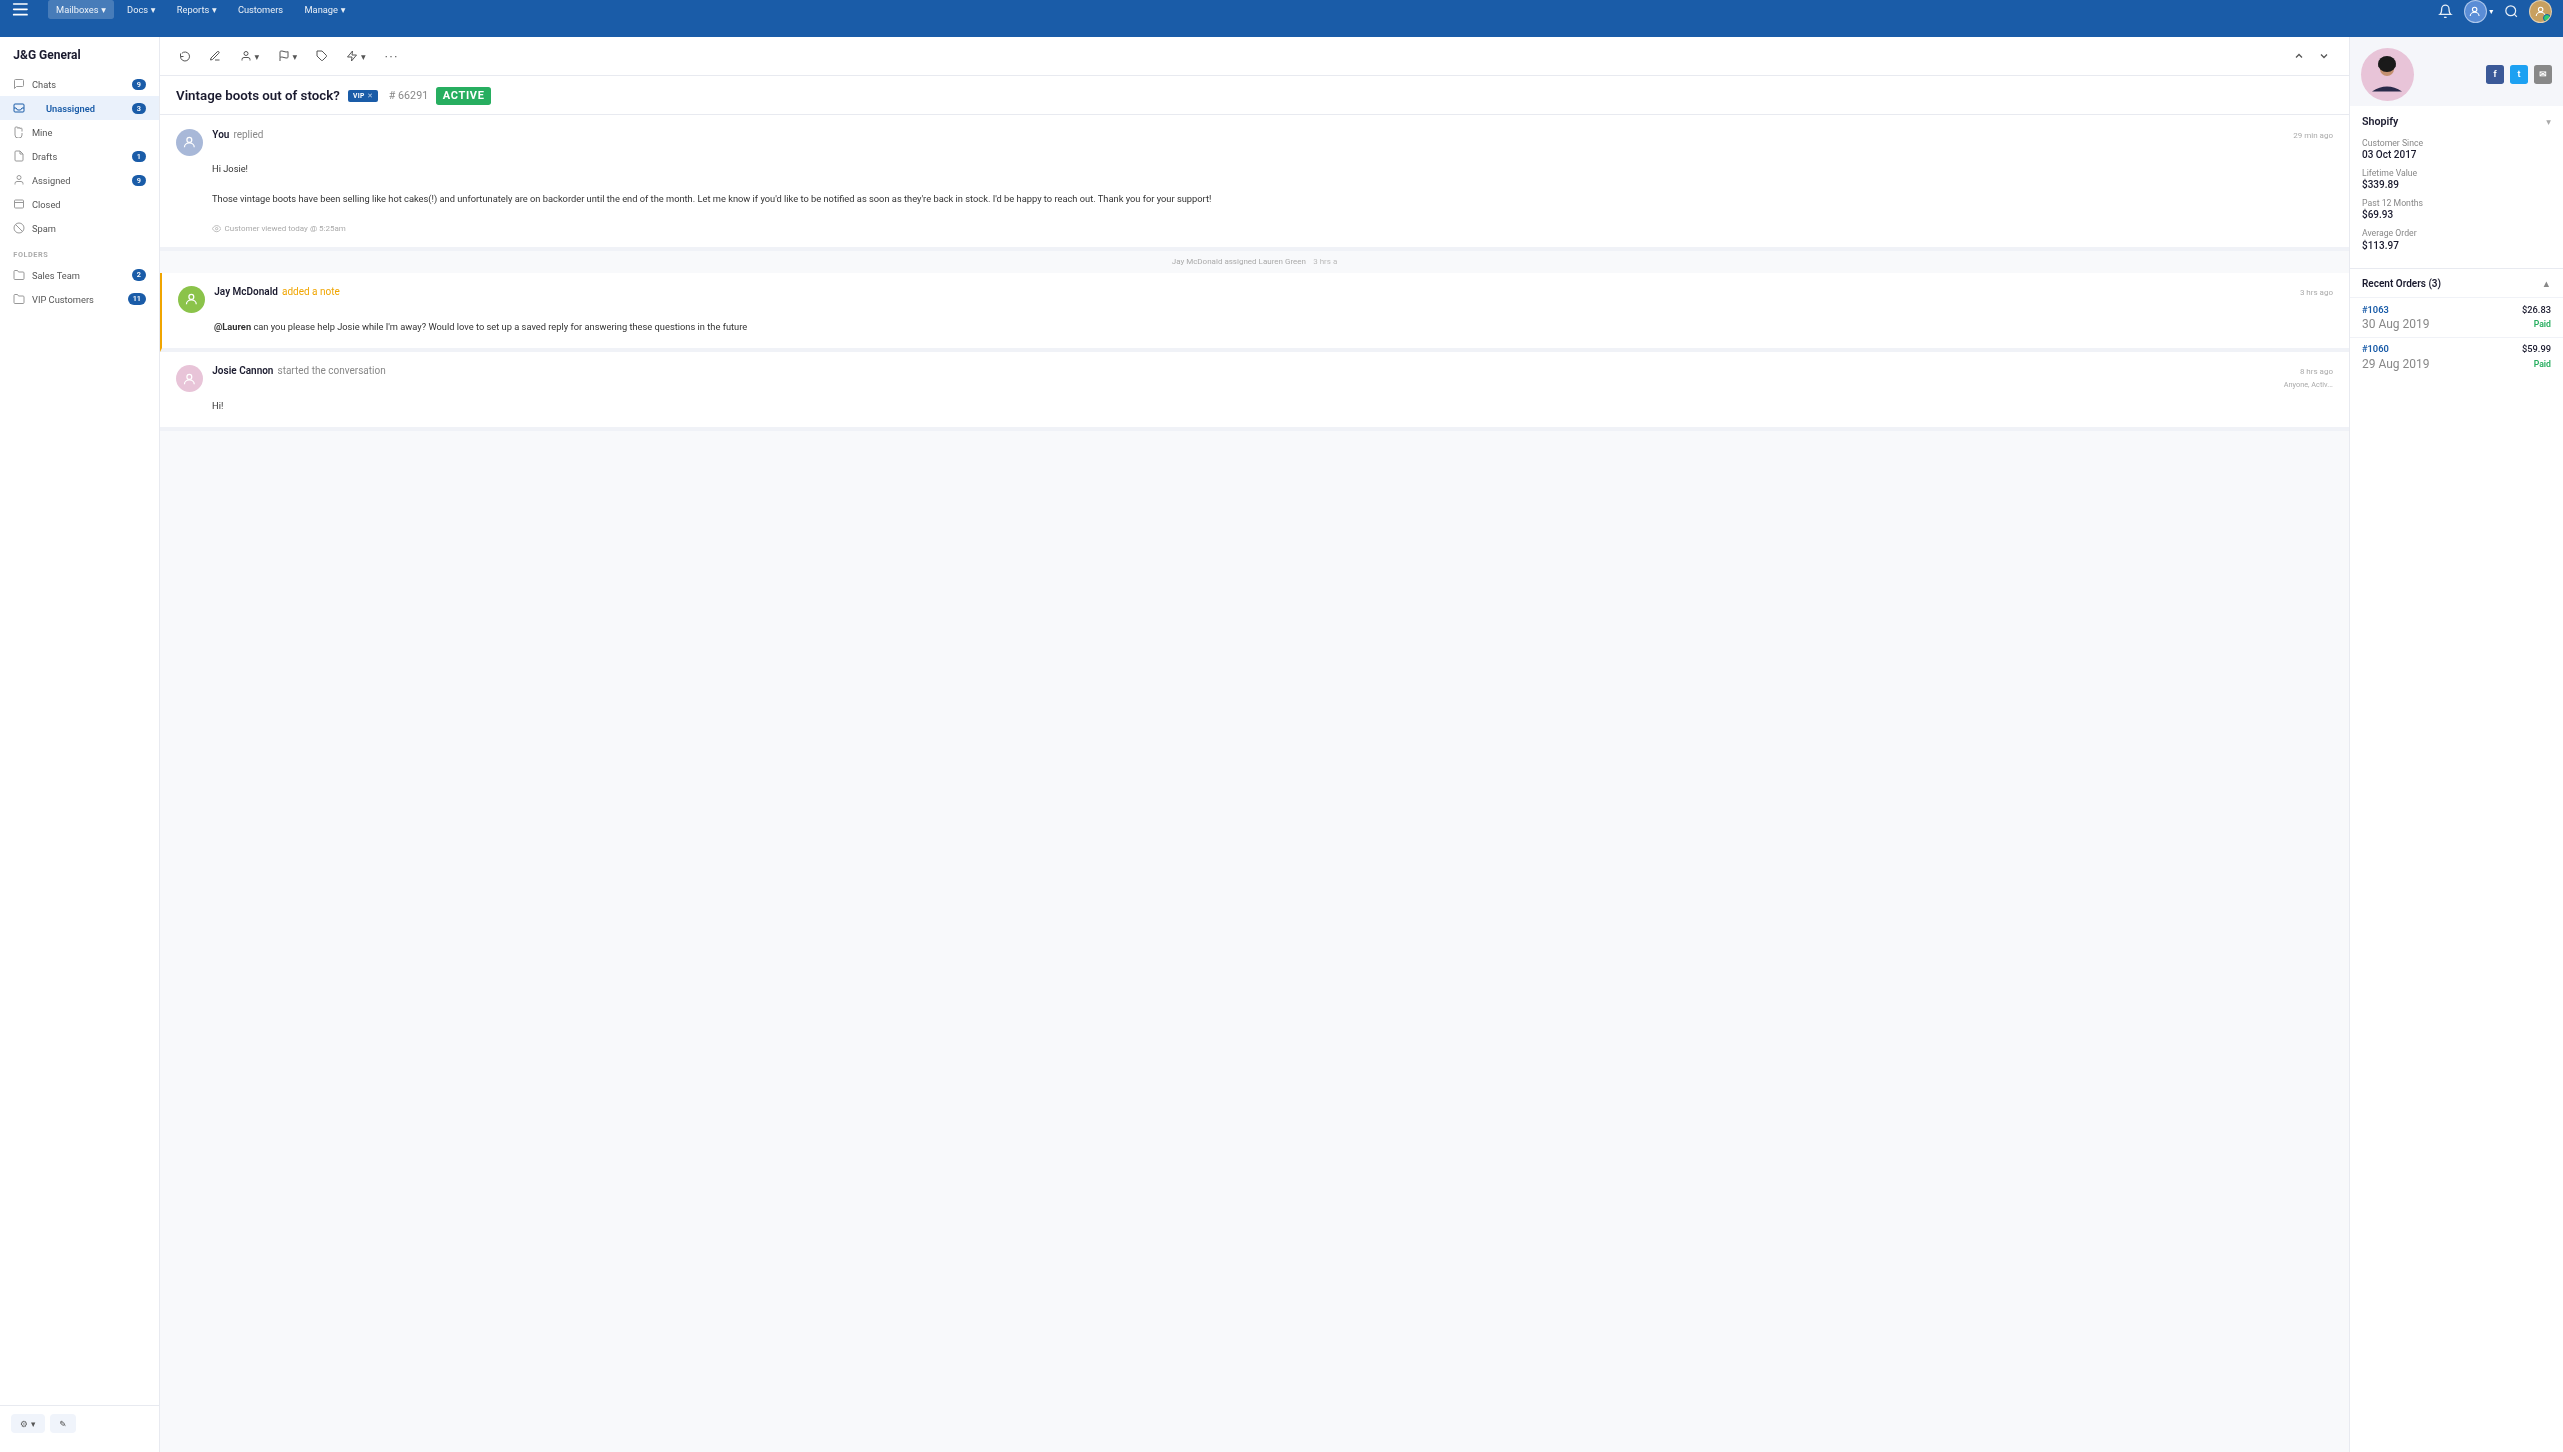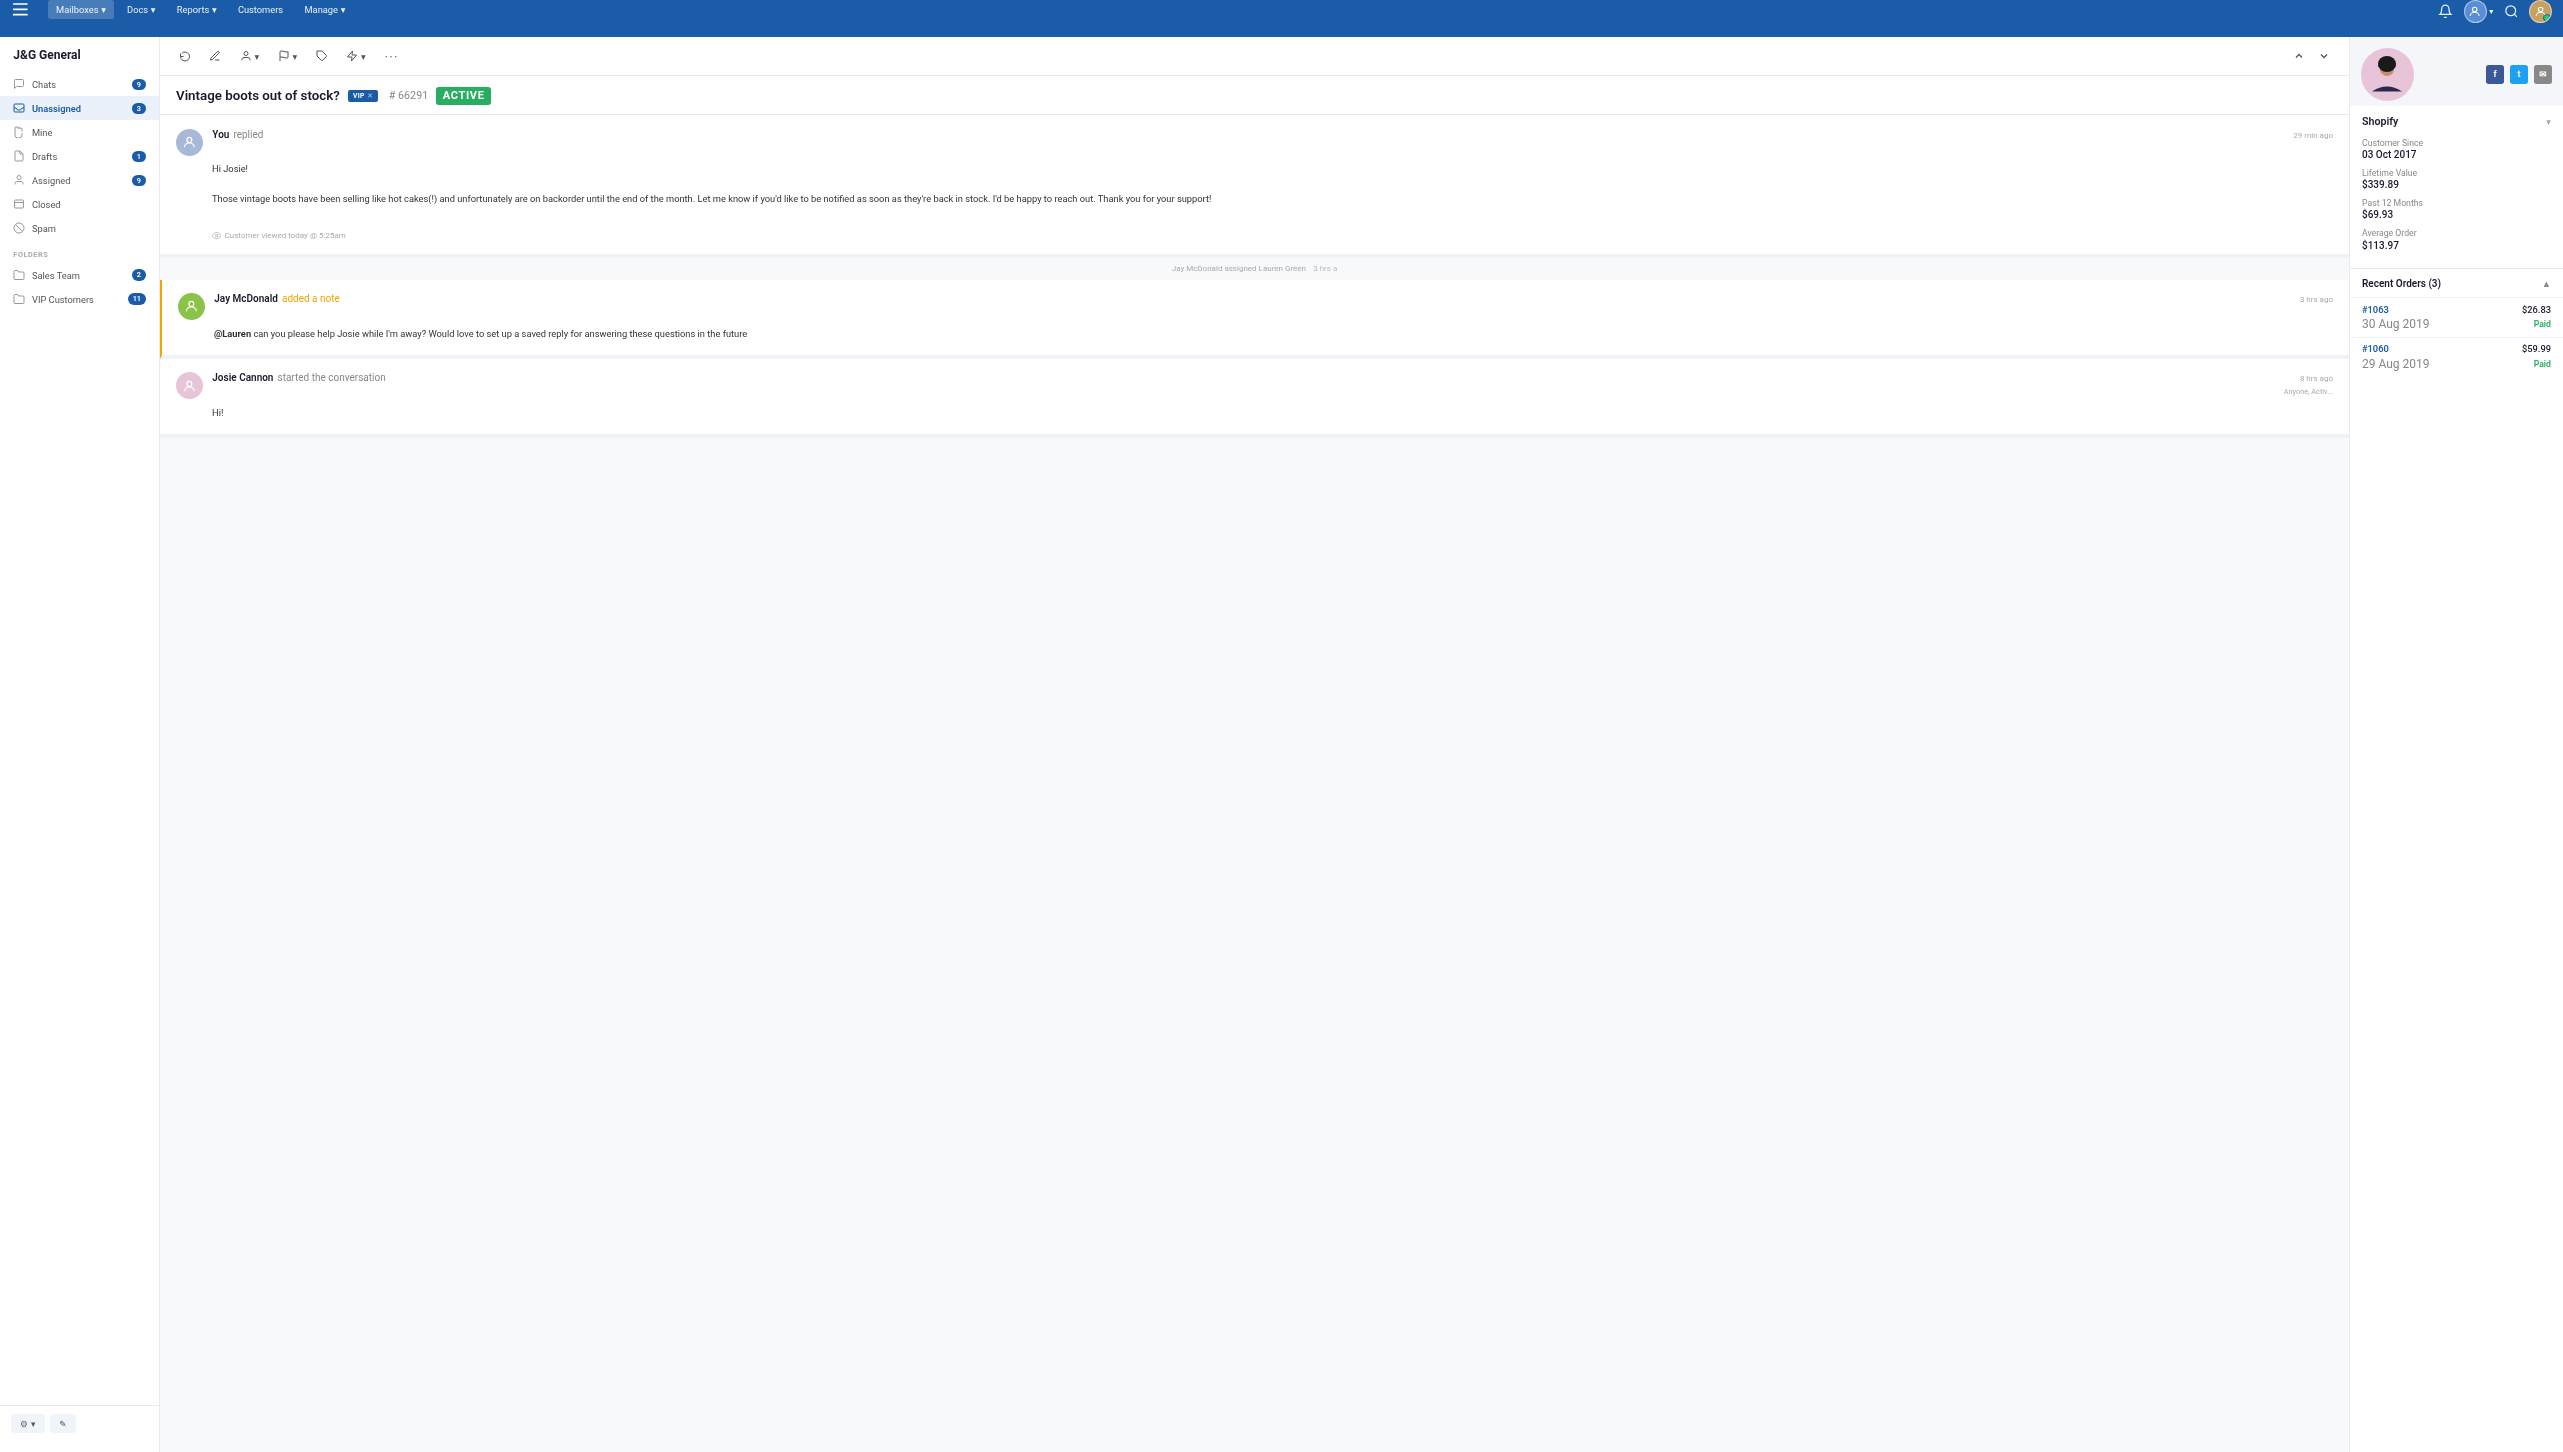--- a/index.html
+++ b/index.html
@@ -93,21 +93,21 @@
     }
     .sidebar-item {
       display: flex;
       align-items: flex-end;
       padding: 6px 13.3px;
       cursor: pointer;
       border-radius: 0;
       color: #555;
       font-size: 9.3px;
     }
-    .sidebar-item.active { background: #eaf1fb; color: #1a5ca8; font-weight: 600; }
+    .sidebar-item.active { background: #eaf1fb; color: #1a5ca8; font-weight: 600; gap: 14px; }
     .sidebar-item .si-icon {
       width: 12px; height: 12px;
       margin-right: 6.7px;
       opacity: 0.6;
       flex-shrink: 0;
     }
     .sidebar-item.active .si-icon { opacity: 1; }
     .sidebar-item .si-label { flex: 1; }
     .sidebar-item .si-badge {
       background: #1a5ca8;
@@ -267,21 +267,21 @@
     .msg-author { font-size: 10px; font-weight: 600; color: #1a1a2e; }
     .msg-action { font-size: 10px; color: #888; }
     .msg-action.note-action { color: #f0a500; }
     .msg-time { font-size: 8px; color: #aaa; margin-left: auto; }
     .msg-body { font-size: 9.3px; color: #333; line-height: 1.6; }
     .msg-body strong { font-weight: 700; }
     .msg-viewed {
       display: flex;
       align-items: center;
       gap: 3.3px;
-      margin-top: 24px;
+      margin-top: 17px;
       font-size: 8px;
       color: #aaa;
     }
     .system-message {
       text-align: center;
       padding: 6.7px 16px;
       font-size: 8px;
       color: #aaa;
       background: #f8f9fb;
     }

